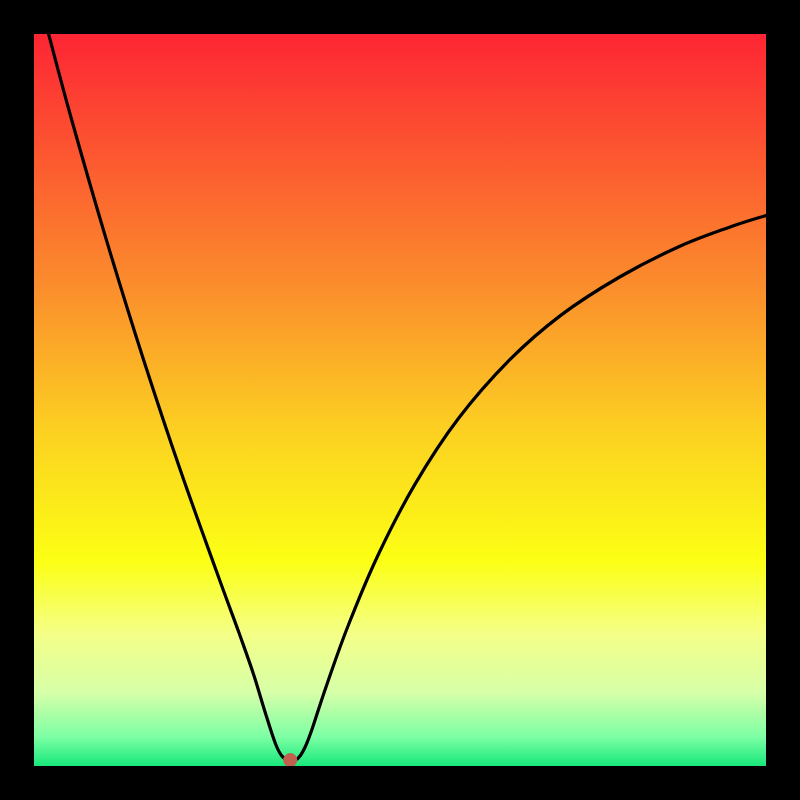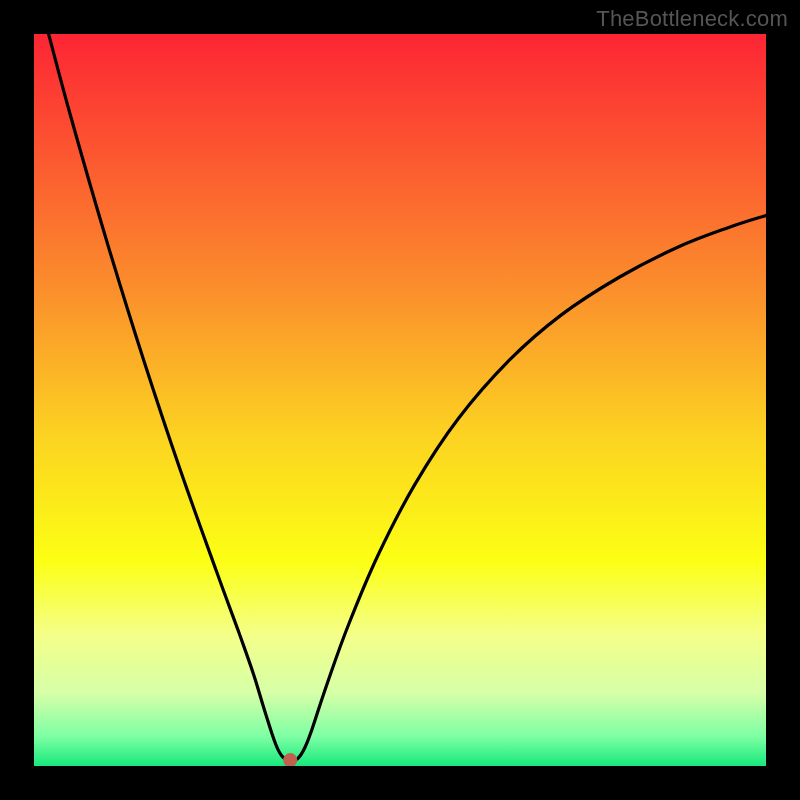--- a/index.html
+++ b/index.html
@@ -68,14 +68,13 @@
       </defs>
       <rect x="0" y="0" width="732" height="732" fill="url(#bg)"></rect>
     </svg>
 
     <svg class="curve-svg" width="732" height="732" viewBox="0 0 732 732" preserveAspectRatio="none">
       <path id="curve-path" d="M 14.6 0.0 C 18.6 14.8, 26.1 44.4, 36.6 82.0 C 47.1 119.5, 60.0 164.6, 73.2 208.6 C 86.4 252.6, 96.6 285.5, 109.8 326.5 C 123.0 367.4, 133.2 398.1, 146.4 436.3 C 159.6 474.5, 172.5 509.5, 183.0 538.8 C 193.5 568.0, 198.4 580.5, 205.0 598.8 C 211.5 617.1, 215.0 626.5, 219.6 640.5 C 224.2 654.5, 226.6 663.9, 230.6 676.4 C 234.5 688.9, 238.3 701.6, 241.6 710.0 C 244.9 718.5, 246.2 720.3, 248.9 723.2 C 251.5 726.1, 253.6 725.9, 256.2 726.1 C 258.8 726.4, 260.9 726.9, 263.5 724.7 C 266.2 722.4, 268.2 719.1, 270.8 713.7 C 273.5 708.3, 274.2 706.0, 278.2 694.7 C 282.1 683.3, 286.2 669.6, 292.8 650.7 C 299.4 631.9, 305.5 613.3, 314.8 590.0 C 324.0 566.7, 332.2 546.2, 344.0 521.2 C 355.9 496.1, 366.1 475.6, 380.6 450.9 C 395.1 426.3, 407.4 406.8, 424.6 384.3 C 441.7 361.8, 457.4 344.3, 475.8 325.7 C 494.2 307.2, 507.3 296.0, 527.0 281.1 C 546.8 266.2, 564.5 255.3, 585.6 243.0 C 606.7 230.8, 624.4 222.0, 644.2 213.0 C 663.9 204.1, 679.6 198.9, 695.4 193.2 C 711.2 187.6, 725.4 183.6, 732.0 181.5" stroke="#000" stroke-width="3.2" fill="none" stroke-linecap="round" stroke-linejoin="round"></path>
       <circle id="marker" class="marker-dot" r="7" cx="256.2" cy="726.1" fill="#c1604f"></circle>
     </svg>
   </div>
 
-  <div class="watermark">TheBottleneck.com</div>
 </div>
 
 </body></html>

